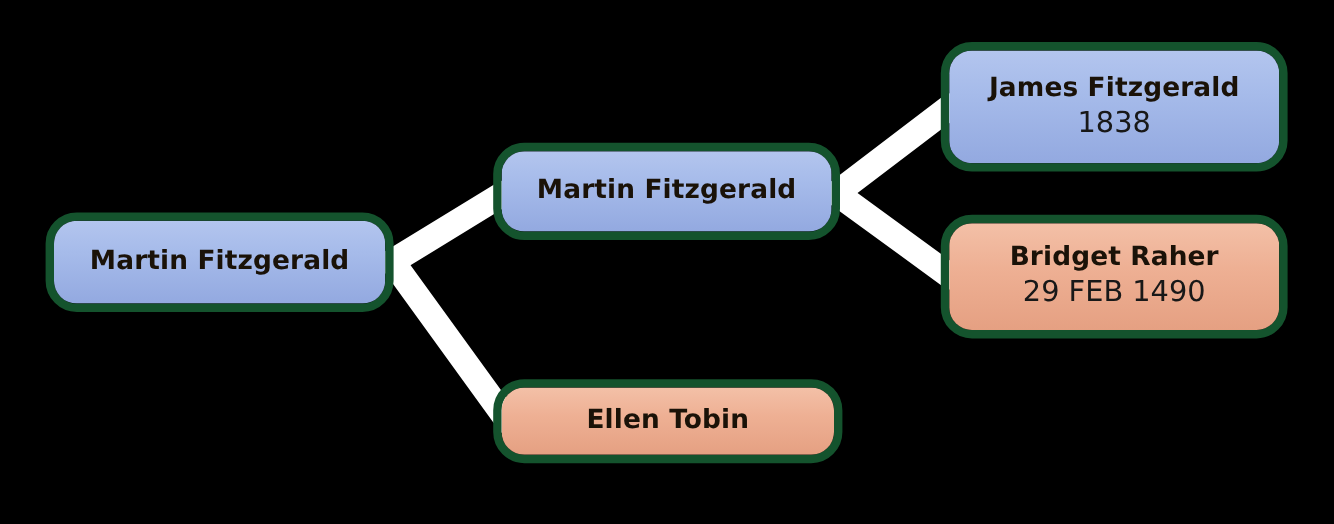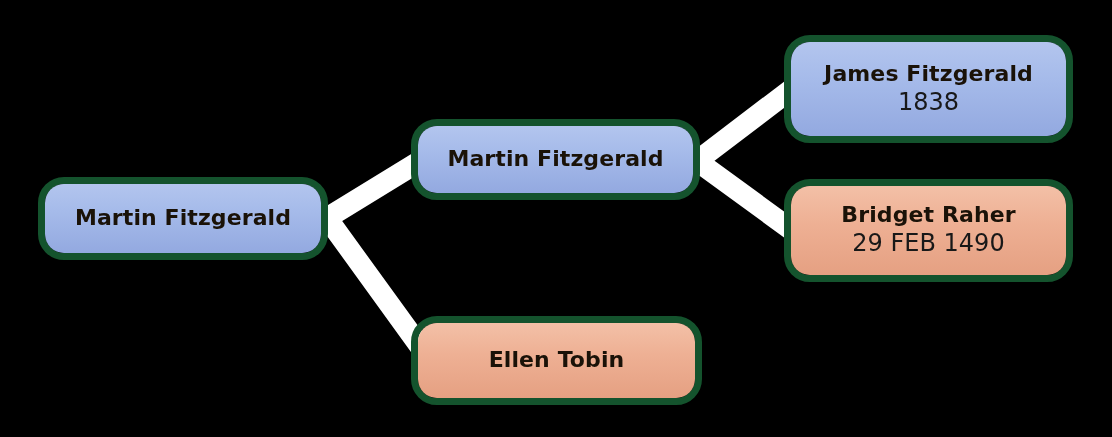--- a/index.html
+++ b/index.html
@@ -75,21 +75,21 @@
   }
   .node.no-date .name {
     margin: 0;
   }
 
   
   #node-martin  { left: 38px;  top: 177px; width: 290px; height: 83px; }
   #node-thomas  { left: 411px; top: 119px; width: 289px; height: 81px; }
   #node-james   { left: 784px; top: 35px;  width: 289px; height: 108px; }
   #node-bridget { left: 784px; top: 179px; width: 289px; height: 103px; }
-  #node-ellen   { left: 411px; top: 316px; width: 291px; height: 89px; }
+  #node-ellen   { left: 411px; top: 316px; width: 291px; height: 70px; }
 </style>
 </head>
 <body>
 
 <div id="canvas">
 
   <svg id="links" viewBox="0 0 1112 437" width="1112" height="437">
 
     <path d="M 327 218 L 420 161" stroke="#ffffff" stroke-width="21" stroke-linecap="round" fill="none"></path>
 

